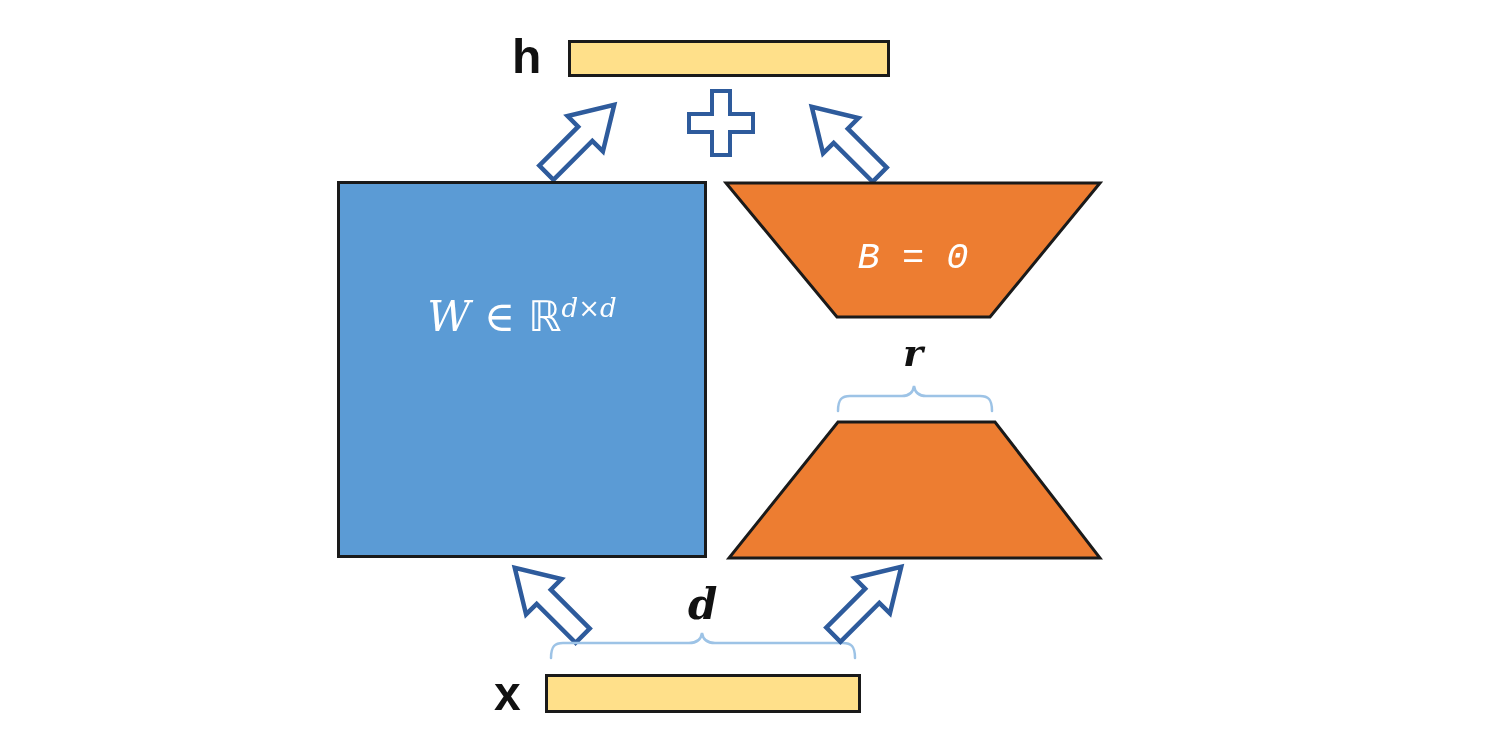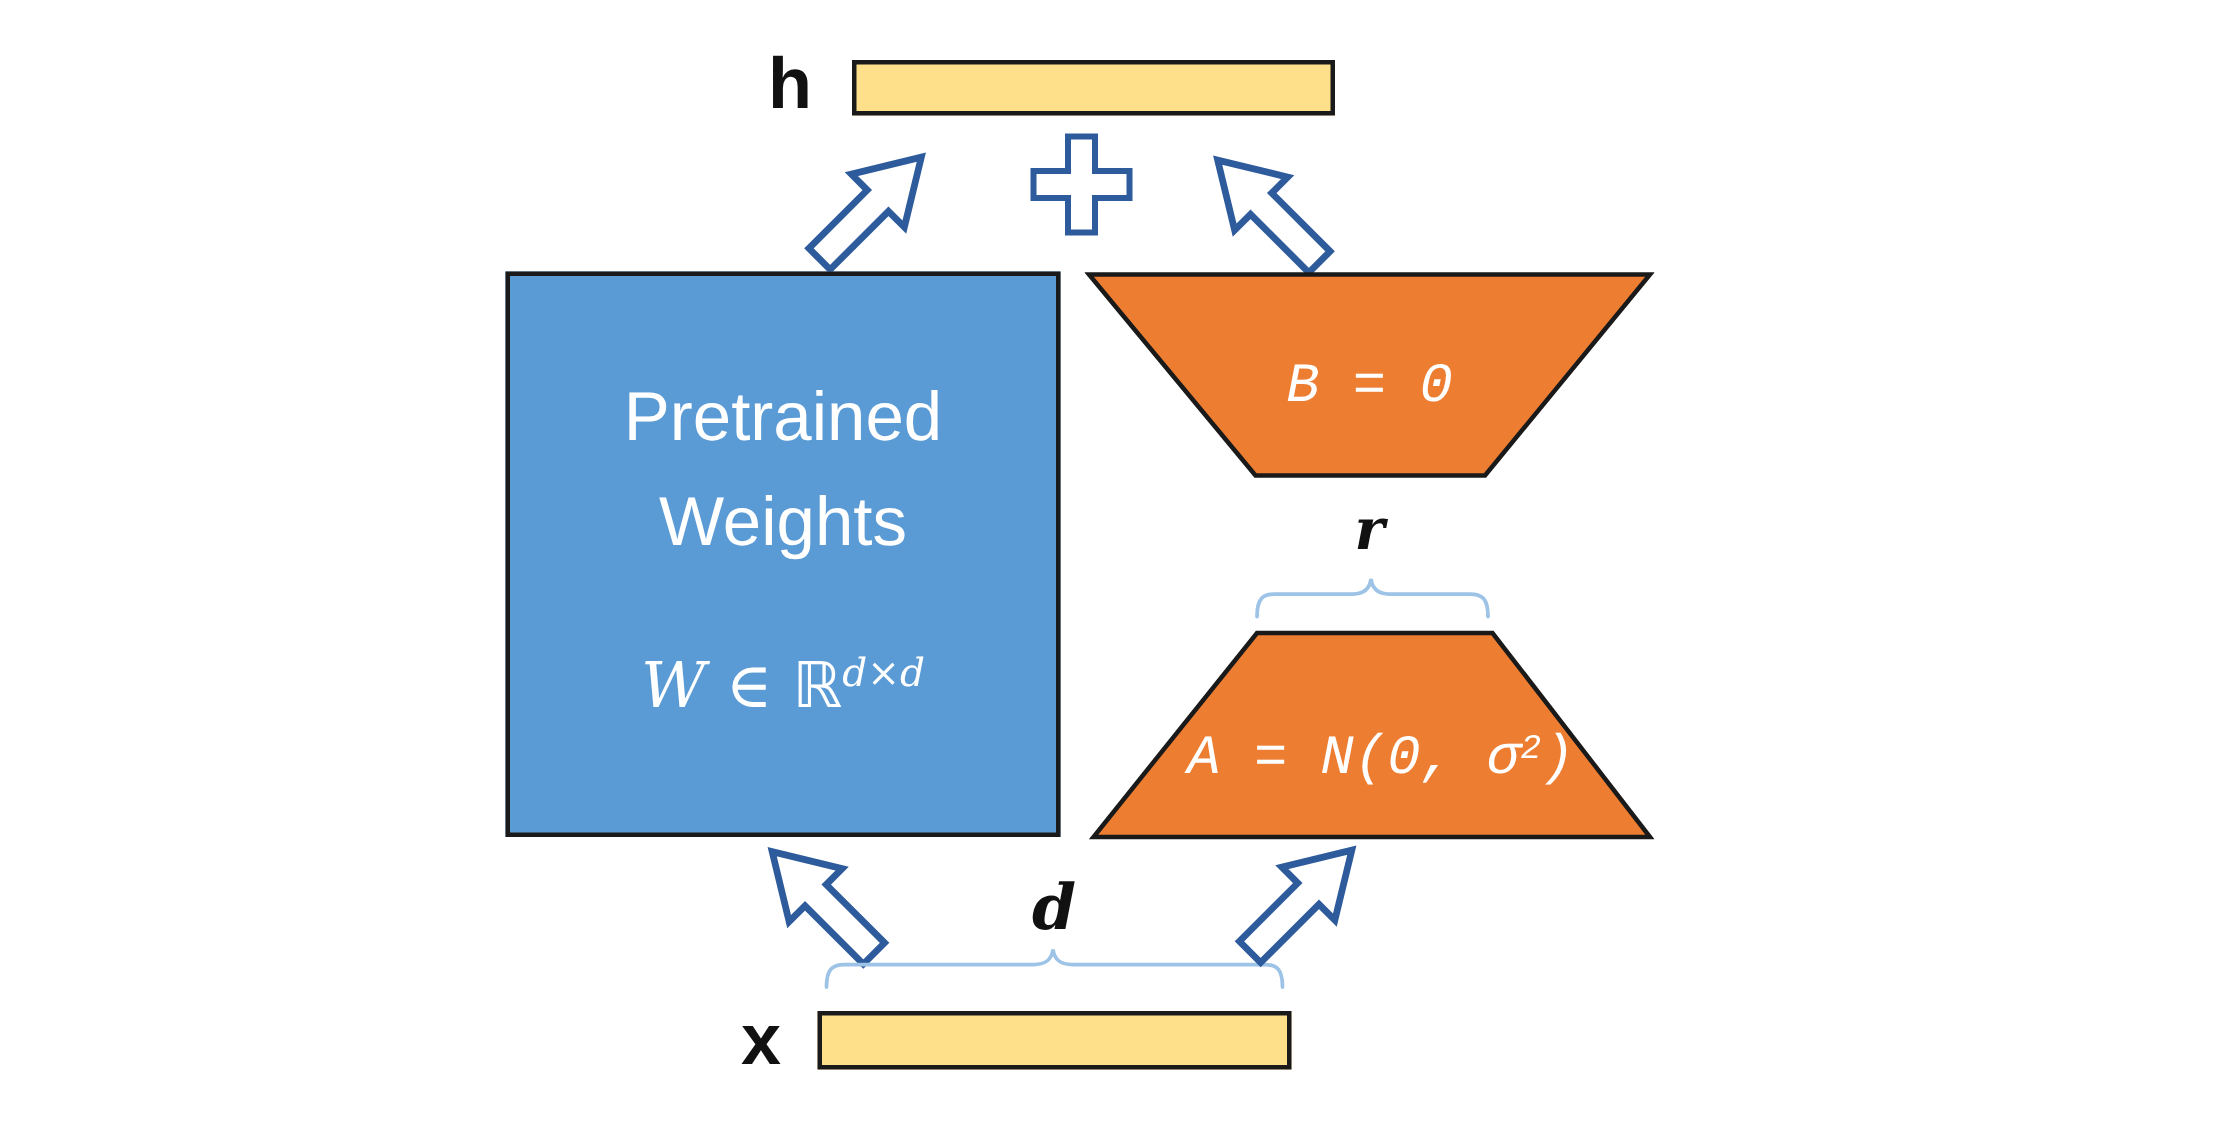--- a/index.html
+++ b/index.html
@@ -104,24 +104,20 @@
     </svg>
   </div>
 
   <div class="abs rot-ul" style="left:793px;top:110px;width:104px;height:60px;">
     <svg width="104" height="60" viewBox="0 0 104 60">
       <polygon class="arrow-poly" points="3,20 58,20 58,5 99,30 58,55 58,40 3,40"></polygon>
     </svg>
   </div>
 
   <div class="abs w-box" style="left:337px;top:181px;width:370px;height:377px;">
-    <div class="w-title">
-      <div>Pretrained</div>
-      <div>Weights</div>
-    </div>
     <div class="w-formula math">
       <span>W ∈ ℝ</span><span class="sup">d×d</span>
     </div>
   </div>
 
   <div class="abs trap-wrap" style="left:723px;top:180px;height:140px;">
     <svg width="380" height="140" viewBox="0 0 380 140">
       <polygon class="trap-poly" points="3,3 377,3 267,137 114,137"></polygon>
     </svg>
     <div class="trap-label math" style="top:78px;">B = 0</div>
@@ -131,23 +127,20 @@
   <div class="abs" style="left:836px;top:383px;width:158px;height:30px;">
     <svg width="158" height="30" viewBox="0 0 158 30">
       <path class="brace-path" d="M2 28 C2 16 6 13 14 13 L66 13 C73 13 77 10 78 3 C79 10 83 13 90 13 L144 13 C152 13 156 16 156 28"></path>
     </svg>
   </div>
 
   <div class="abs trap-wrap" style="left:723px;top:419px;height:142px;">
     <svg width="380" height="142" viewBox="0 0 380 142">
       <polygon class="trap-poly" points="115,3 272,3 377,139 6,139"></polygon>
     </svg>
-    <div class="trap-label math" style="top:87px;left:52%;">
-      <span>A = </span><span>N</span><span>(0, σ</span><span class="supsm">2</span><span>)</span>
-    </div>
   </div>
 
   <div class="abs rot-ul" style="left:496px;top:571px;width:104px;height:60px;">
     <svg width="104" height="60" viewBox="0 0 104 60">
       <polygon class="arrow-poly" points="3,20 58,20 58,5 99,30 58,55 58,40 3,40"></polygon>
     </svg>
   </div>
 
   <div class="abs dim-label" style="left:688px;top:584px;font-size:42px;">d</div>
   <div class="abs" style="left:549px;top:630px;width:308px;height:30px;">

